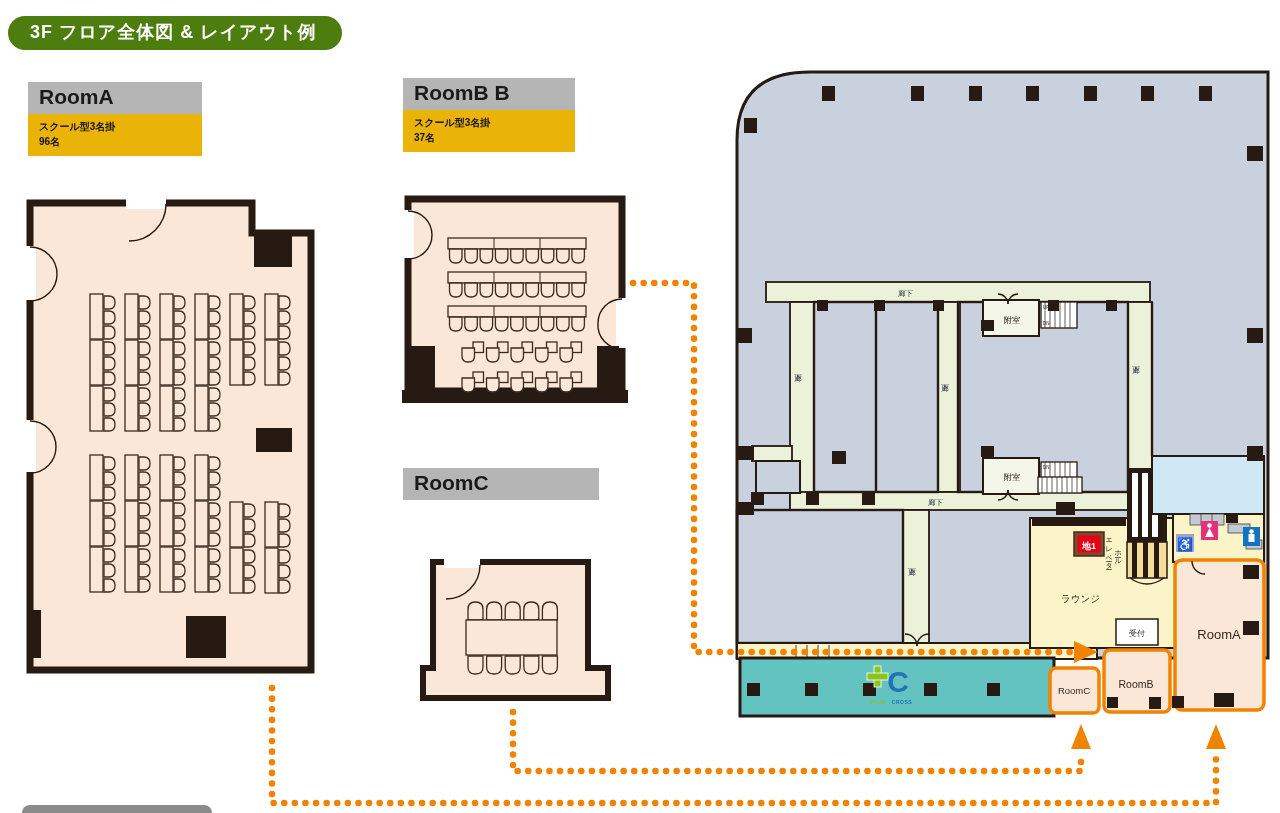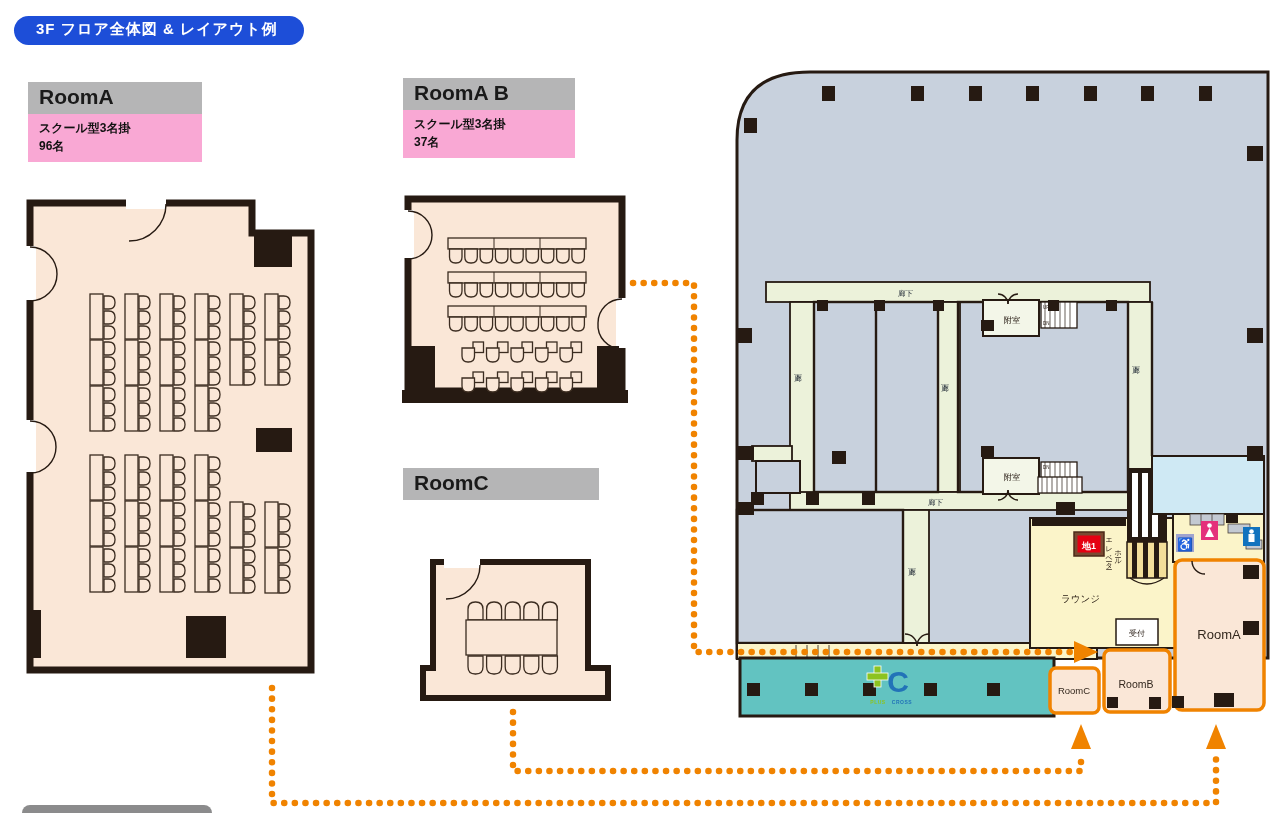--- a/index.html
+++ b/index.html
@@ -1,23 +1,23 @@
 <!DOCTYPE html>
 <html><head>
 <meta charset="utf-8">
 <style>
   html,body{margin:0;padding:0;background:#fff;font-family:"Liberation Sans",sans-serif;}
   #stage{position:relative;width:1280px;height:813px;background:#fff;overflow:hidden;}
   .abs{position:absolute;}
-  .badge{position:absolute;left:14px;top:16px;background:#1d4ed8;color:#fff;font-size:15px;
+  .badge{position:absolute;left:8px;top:16px;background:#4d7c0f;color:#fff;font-size:18px;
          font-weight:700;padding:4px 26px 6px 22px;border-radius:19px;letter-spacing:1px;}
   .badge2{position:absolute;left:22px;top:805px;width:190px;height:8px;background:#8B8B8C;
           border-radius:12px 12px 0 0;}
   .rhead{background:#B5B5B6;font-size:21px;font-weight:700;color:#1a1a1a;padding:3px 11px 5px 11px;}
-  .rsub{background:#f9a8d4;font-size:12px;color:#111;padding:5px 11px 7px 11px;line-height:1.5;font-weight:700;}
+  .rsub{background:#eab308;font-size:10px;color:#111;padding:5px 11px 7px 11px;line-height:1.5;font-weight:700;}
   svg text{font-family:"Liberation Sans",sans-serif;}
   .furn{fill:#FAE7D7;stroke:#3B2C20;stroke-width:1.3;}
   .furnl{stroke:#3B2C20;stroke-width:1;}
   .wall7{fill:#FAE7D7;stroke:#261A12;stroke-width:7;stroke-linejoin:miter;}
   .wall6{fill:#FAE7D7;stroke:#261A12;stroke-width:6;stroke-linejoin:miter;}
   .arc{fill:none;stroke:#261A12;stroke-width:1.4;}
   .gap{fill:#fff;}
   .blk{fill:#261A12;}
   .mwall{fill:none;stroke:#261A12;stroke-width:2.4;}
   .green{fill:#ECF2DA;stroke:#261A12;stroke-width:1.8;}
@@ -37,21 +37,21 @@
 
   <div class="abs" style="left:28px;top:82px;width:174px;">
     <div class="rhead">RoomA</div>
     <div class="rsub">
       <div>スクール型3名掛</div>
       <div>96名</div>
     </div>
   </div>
 
   <div class="abs" style="left:403px;top:78px;width:172px;">
-    <div class="rhead">RoomA B</div>
+    <div class="rhead">RoomB B</div>
     <div class="rsub">
       <div>スクール型3名掛</div>
       <div>37名</div>
     </div>
   </div>
 
   <div class="abs" style="left:403px;top:468px;width:196px;">
     <div class="rhead">RoomC</div>
   </div>
 

